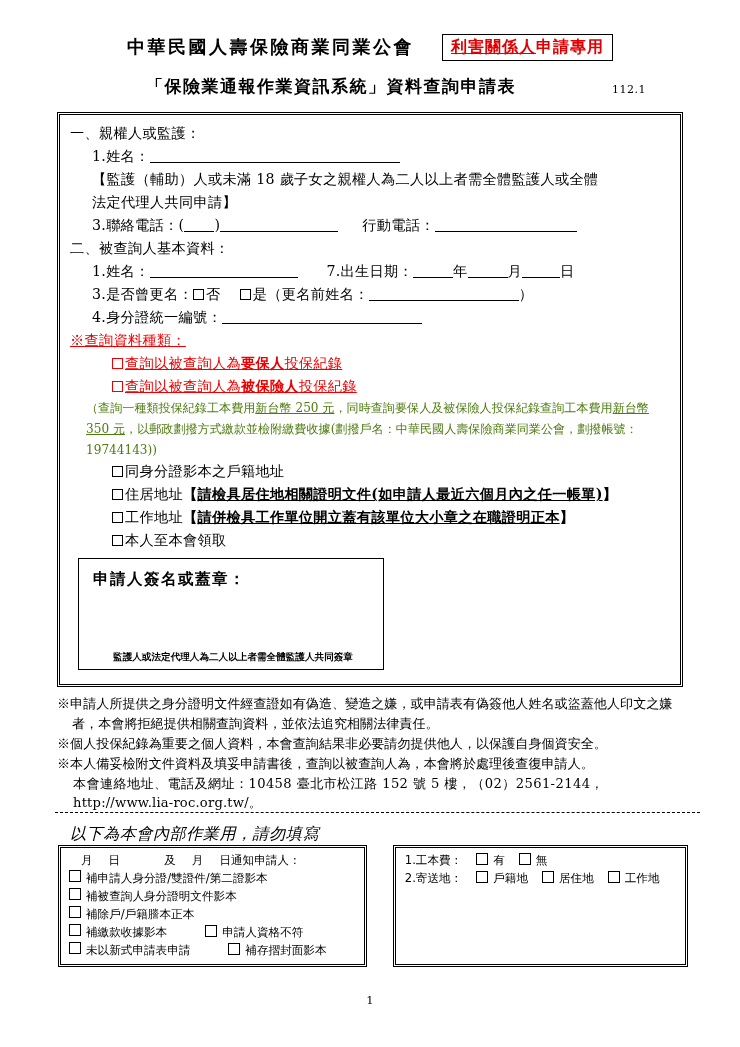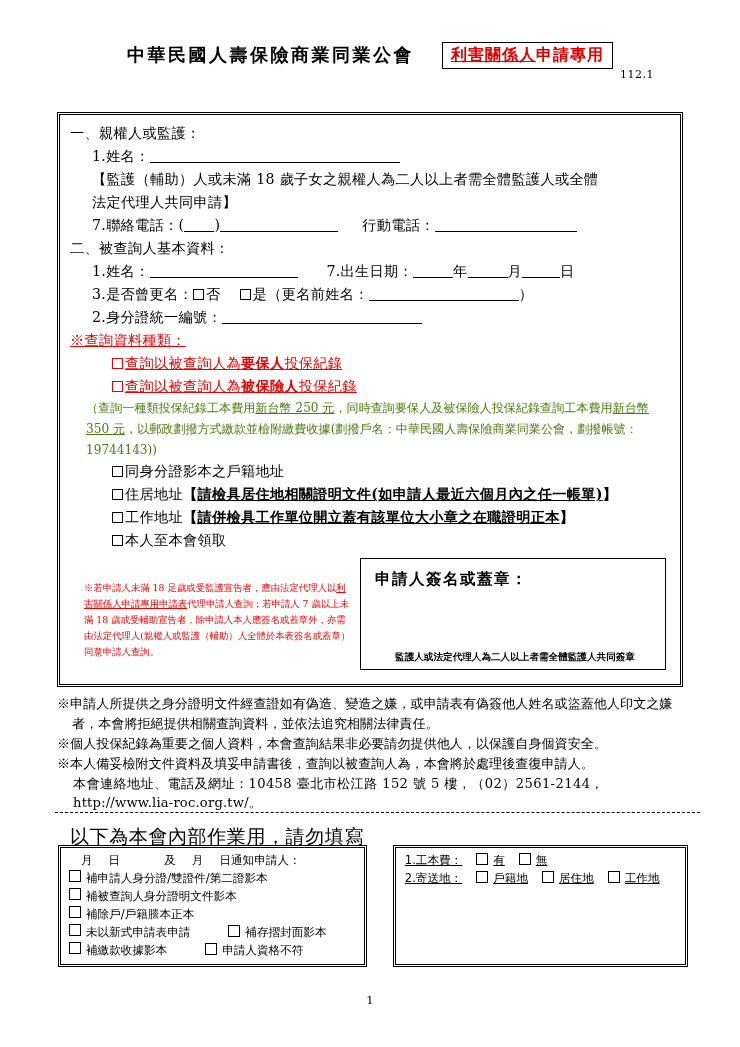--- a/index.html
+++ b/index.html
@@ -6,21 +6,21 @@
   html, body { margin: 0; padding: 0; }
   body {
     width: 740px;
     height: 1047px;
     background: #ffffff;
     font-family: "DejaVu Serif", "Liberation Serif", serif;
     color: #000000;
     position: relative;
     overflow: hidden;
   }
-  .page { position: relative; width: 740px; height: 1047px; padding: 16px; }
+  .page { position: relative; width: 740px; height: 1047px; padding: 8px; }
 
   
   .hdr-row1 {
     display: flex; align-items: center; justify-content: center;
     gap: 28px; padding-top: 26px;
   }
   .org-title {
     font-size: 18px; font-weight: bold; letter-spacing: 2.5px;
     white-space: nowrap;
   }
@@ -117,34 +117,34 @@
   
   .dashsep {
     position: absolute; left: 55px; top: 812px; width: 645px;
     border-top: 1.4px dashed #000;
   }
 
   
   .internal-head {
     position: absolute; left: 70px; top: 824px;
     font-family: "DejaVu Sans", "Liberation Sans", sans-serif;
-    font-size: 19px; letter-spacing: .6px;
+    font-size: 16px; letter-spacing: .6px; font-style: italic;
   }
   .int-wrap {
     position: absolute; left: 58px; top: 845px; width: 630px; height: 122px;
     display: flex;
   }
   .int-box {
     border: 3px double #000;
     font-family: "DejaVu Sans", "Liberation Sans", sans-serif;
     font-size: 11.6px; line-height: 1.55;
     padding: 4px 6px 4px 8px;
   }
   .int-left { width: 318px; }
-  .int-right { width: 304px; margin-left: 26px; padding-left: 9px; text-decoration: underline; }
+  .int-right { width: 304px; margin-left: 26px; padding-left: 9px; }
   .int-row { white-space: nowrap; display: flex; }
   .int-row .c2 { margin-left: 38px; }
   .datehead { letter-spacing: 0px; padding-left: 12px; }
   .datehead .sp { display: inline-block; width: 16px; }
   .datehead .sp2 { display: inline-block; width: 44px; }
   .int-right .iline { white-space: nowrap; }
   .int-right .gap { display: inline-block; width: 14px; }
 
   .pagenum {
     position: absolute; left: 0; top: 993px; width: 740px;
@@ -155,48 +155,48 @@
 </head>
 <body>
 
 <div class="page">
 
   <div class="hdr-row1">
     <div class="org-title">中華民國人壽保險商業同業公會</div>
     <div class="badge"><span class="u">利害關係人</span><span>申請專用</span></div>
   </div>
   <div class="hdr-row2">
+    <div class="form-title">「保險業通報作業資訊系統」資料查詢申請表</div>
     <div class="version">112.1</div>
   </div>
 
   <div class="frame">
 
     <div class="l">一、親權人或監護：</div>
     <div class="l ind1"><span>1.姓名：</span><span class="rule rule-name"></span></div>
     <div class="l ind1">【監護（輔助）人或未滿 18 歲子女之親權人為二人以上者需全體監護人或全體</div>
     <div class="l ind1">法定代理人共同申請】</div>
-    <div class="l ind1"><span>7.聯絡電話：(</span><span class="paren-rule"></span><span>)</span><span class="rule rule-tel"></span>&nbsp;&nbsp;&nbsp;&nbsp;&nbsp;<span>行動電話：</span><span class="rule rule-mob"></span></div>
+    <div class="l ind1"><span>3.聯絡電話：(</span><span class="paren-rule"></span><span>)</span><span class="rule rule-tel"></span>&nbsp;&nbsp;&nbsp;&nbsp;&nbsp;<span>行動電話：</span><span class="rule rule-mob"></span></div>
 
     <div class="l">二、被查詢人基本資料：</div>
     <div class="l ind1"><span>1.姓名：</span><span class="rule rule-name2"></span>&nbsp;&nbsp;&nbsp;&nbsp;&nbsp;&nbsp;<span>7.出生日期：</span><span class="rule rule-y"></span><span>年</span><span class="rule rule-m"></span><span>月</span><span class="rule rule-d"></span><span>日</span></div>
     <div class="l ind1"><span>3.是否曾更名：</span><span class="cb"></span><span>否</span>&nbsp;&nbsp;&nbsp;&nbsp;<span class="cb"></span><span>是</span><span>（更名前姓名：</span><span class="rule rule-prev"></span><span>）</span></div>
-    <div class="l ind1"><span>2.身分證統一編號：</span><span class="rule rule-id"></span></div>
+    <div class="l ind1"><span>4.身分證統一編號：</span><span class="rule rule-id"></span></div>
 
     <div class="l red"><span class="u">※查詢資料種類：</span></div>
     <div class="l ind2 red"><span class="cb r"></span><span class="u">查詢以被查詢人為</span><span class="u bold">要保人</span><span class="u">投保紀錄</span></div>
     <div class="l ind2 red"><span class="cb r"></span><span class="u">查詢以被查詢人為</span><span class="u bold">被保險人</span><span class="u">投保紀錄</span></div>
     <div class="fee"><span>（查詢一種類投保紀錄工本費用</span><span class="u">新台幣 250 元</span><span>，同時查詢要保人及被保險人投保紀錄查詢工本費用</span><span class="u">新台幣 350 元</span><span>，以郵政劃撥方式繳款並檢附繳費收據(劃撥戶名：中華民國人壽保險商業同業公會，劃撥帳號：19744143))</span></div>
 
     <div class="l ind2"><span class="cb"></span><span>同身分證影本之戶籍地址</span></div>
     <div class="l ind2"><span class="cb"></span><span>住居地址</span><span class="bold">【</span><span class="u bold">請檢具居住地相關證明文件(如申請人最近六個月內之任一帳單)</span><span class="bold">】</span></div>
     <div class="l ind2"><span class="cb"></span><span>工作地址</span><span class="bold">【</span><span class="u bold">請併檢具工作單位開立蓋有該單位大小章之在職證明正本</span><span class="bold">】</span></div>
     <div class="l ind2"><span class="cb"></span><span>本人至本會領取</span></div>
 
     <div class="frame-bottom">
-      <div class="minor-note"><span>※若申請人未滿 18 足歲或受監護宣告者，應由法定代理人以</span><span class="u">利害關係人申請專用申請表</span><span>代理申請人查詢；若申請人 7 歲以上未滿 18 歲或受輔助宣告者，除申請人本人應簽名或蓋章外，亦需由法定代理人(親權人或監護（輔助）人全體於本表簽名或蓋章）同意申請人查詢。</span></div>
       <div class="sign-box">
         <div class="sign-title">申請人簽名或蓋章：</div>
         <div class="sign-foot">監護人或法定代理人為二人以上者需全體監護人共同簽章</div>
       </div>
     </div>
   </div>
 
   <div class="notes">
     <p class="hang">※申請人所提供之身分證明文件經查證如有偽造、變造之嫌，或申請表有偽簽他人姓名或盜蓋他人印文之嫌者，本會將拒絕提供相關查詢資料，並依法追究相關法律責任。</p>
     <p class="hang">※個人投保紀錄為重要之個人資料，本會查詢結果非必要請勿提供他人，以保護自身個資安全。</p>
@@ -228,27 +228,27 @@
       <div class="int-row">
           <span class="cbg"></span>
           <span>補被查詢人身分證明文件影本</span>
         </div>
       <div class="int-row">
           <span class="cbg"></span>
           <span>補除戶/戶籍謄本正本</span>
         </div>
       <div class="int-row">
           <span class="cbg"></span>
+          <span>補繳款收據影本</span>
+          <span class="c2"><span class="cbg"></span><span>申請人資格不符</span></span>
+        </div>
+      <div class="int-row">
+          <span class="cbg"></span>
           <span>未以新式申請表申請</span>
           <span class="c2"><span class="cbg"></span><span>補存摺封面影本</span></span>
-        </div>
-      <div class="int-row">
-          <span class="cbg"></span>
-          <span>補繳款收據影本</span>
-          <span class="c2"><span class="cbg"></span><span>申請人資格不符</span></span>
         </div>
     </div>
     <div class="int-box int-right">
       <div class="iline"><span>1.工本費：</span><span class="gap"></span><span class="cbg"></span><span>有</span><span class="gap"></span><span class="cbg"></span><span>無</span></div>
       <div class="iline"><span>2.寄送地：</span><span class="gap"></span><span class="cbg"></span><span>戶籍地</span><span class="gap"></span><span class="cbg"></span><span>居住地</span><span class="gap"></span><span class="cbg"></span><span>工作地</span></div>
     </div>
   </div>
 
   <div class="pagenum">1</div>
 </div>

